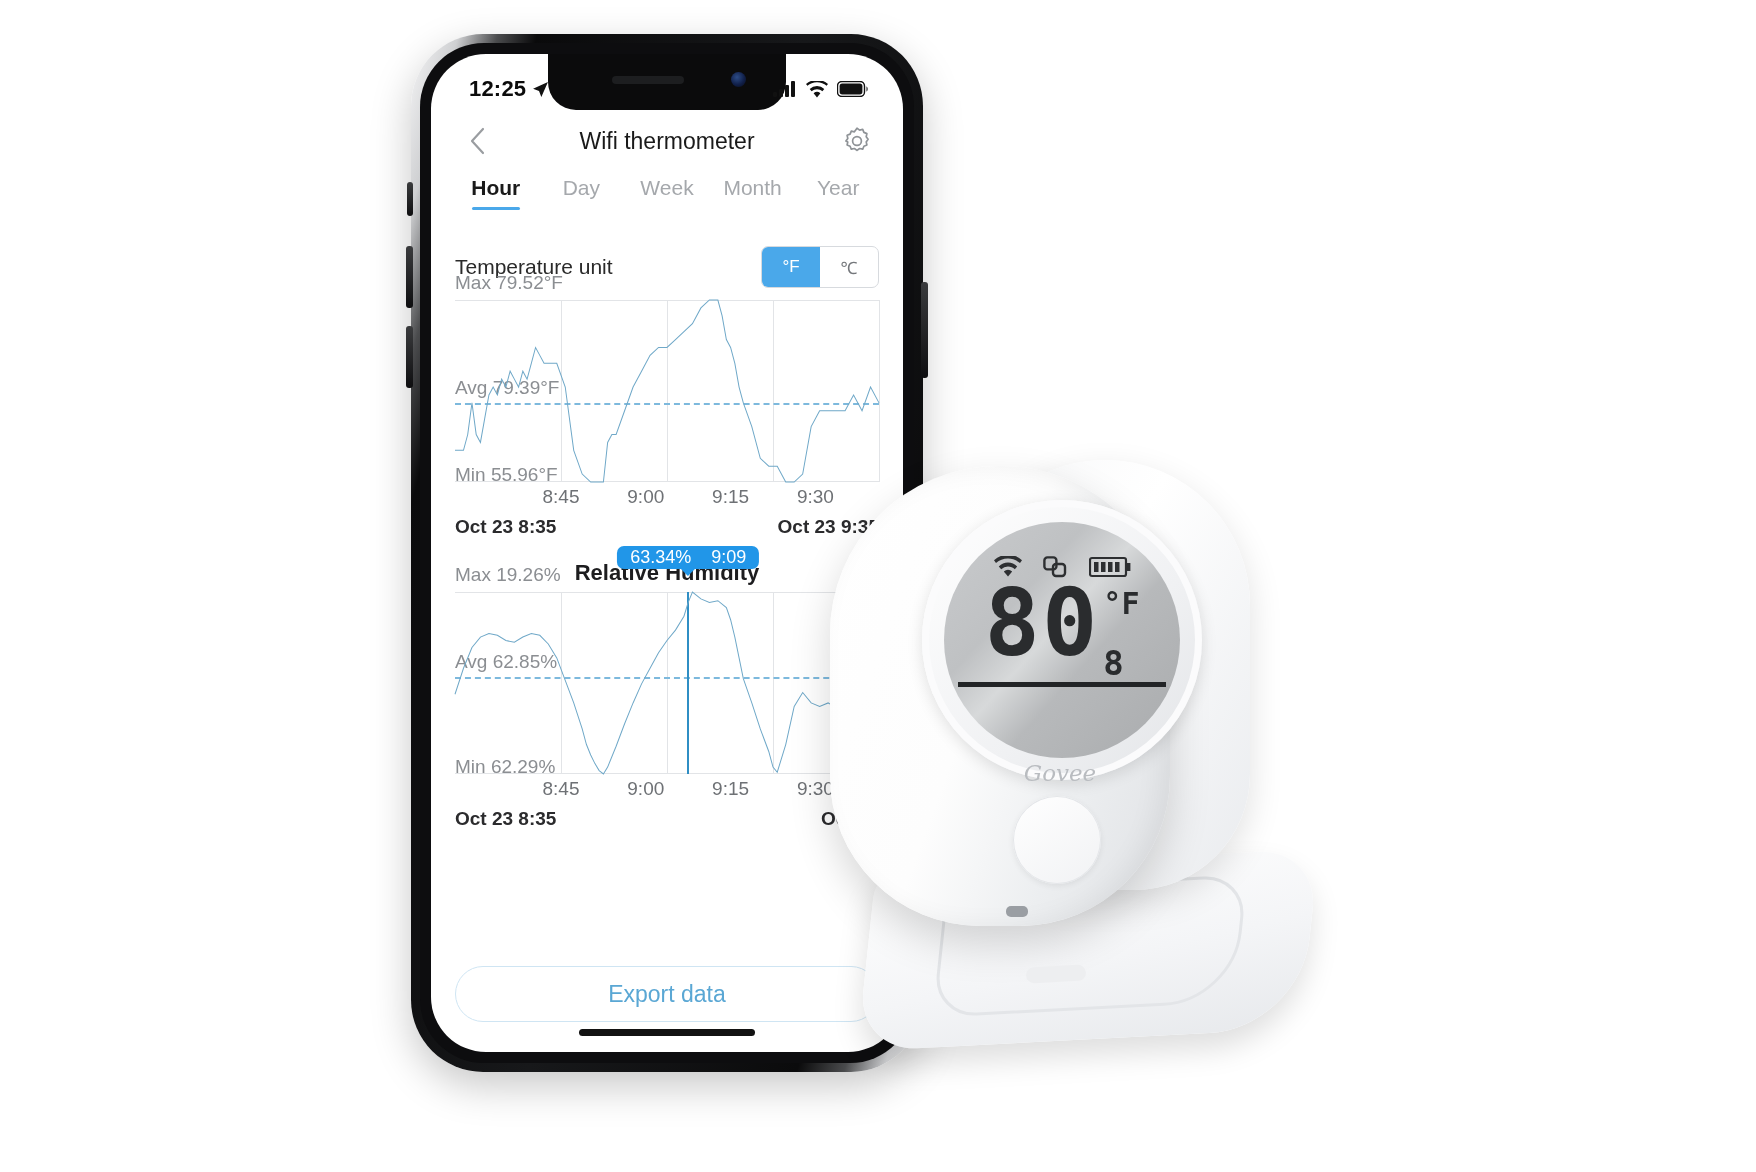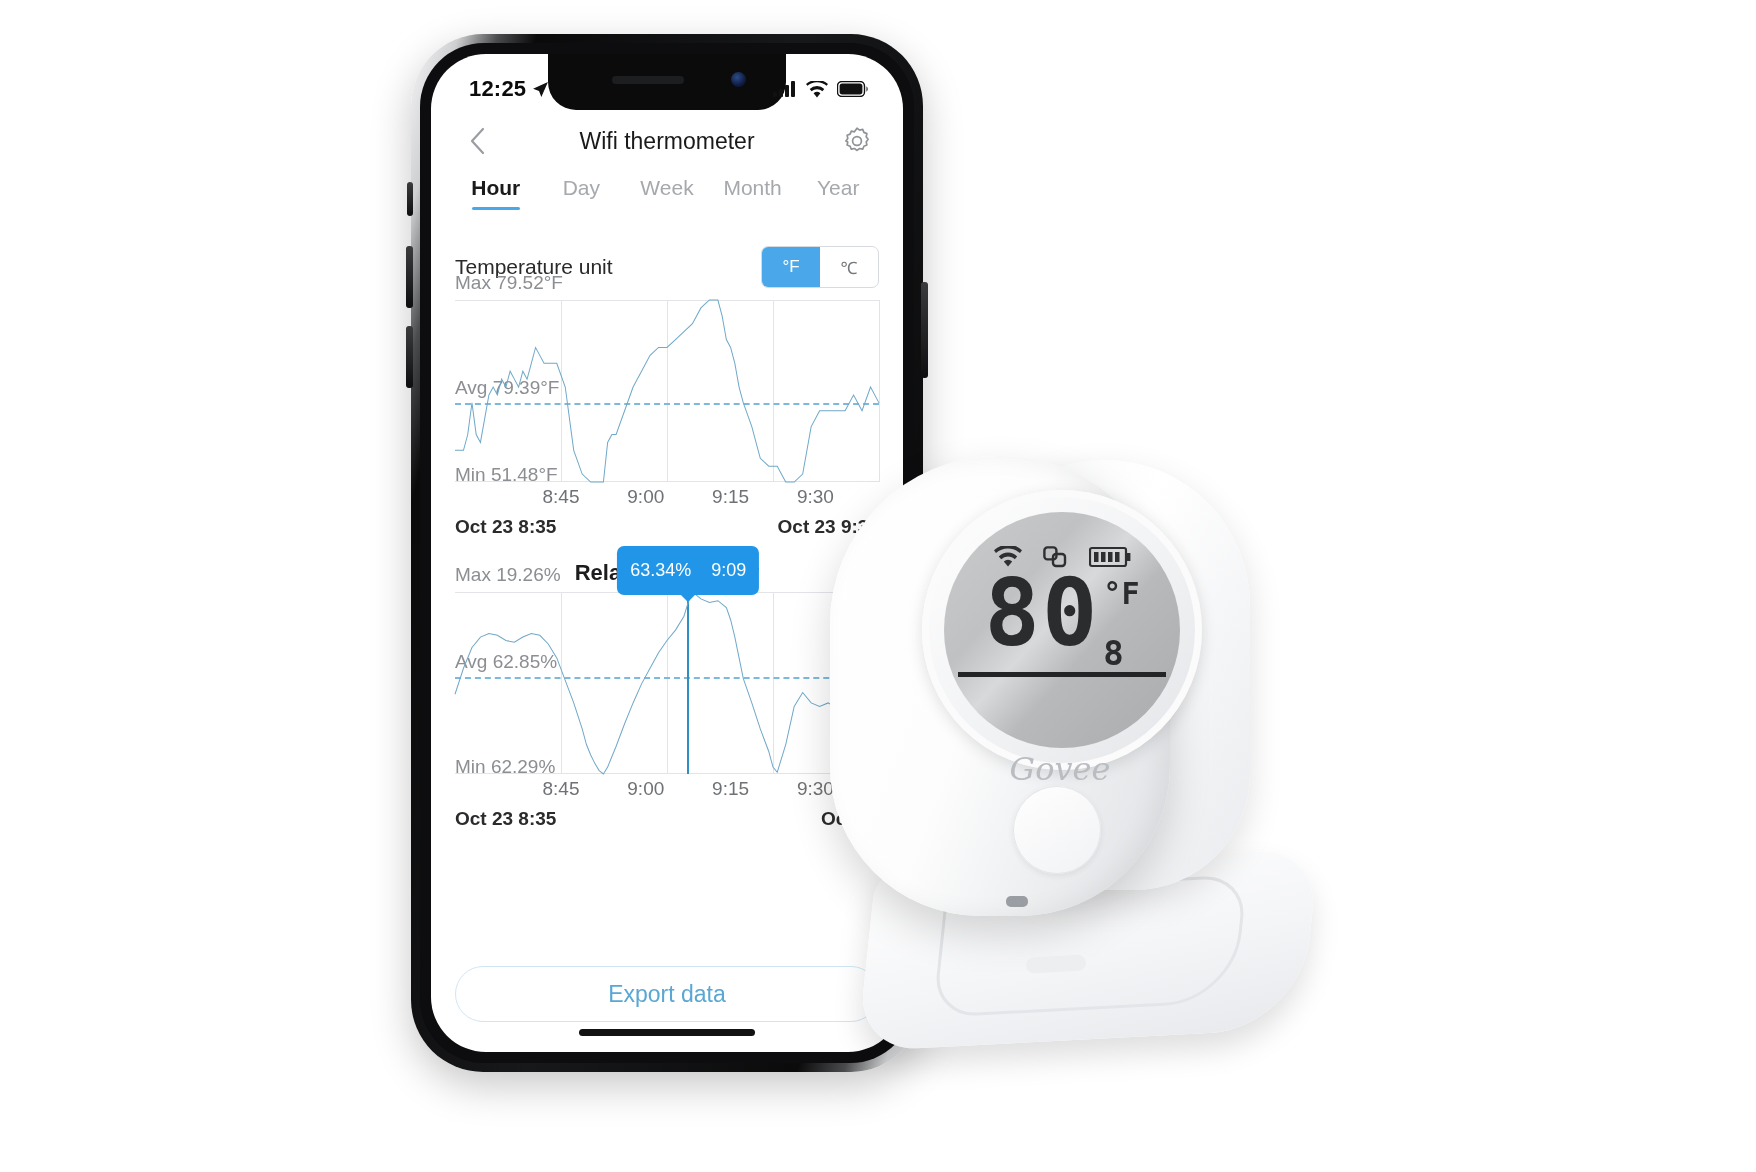--- a/index.html
+++ b/index.html
@@ -95,41 +95,41 @@
   .stat-label { position: absolute; font-size: 19px; color: #8b8e92; left: 0; white-space: nowrap; }
   svg.series { position: absolute; inset: 0; width: 100%; height: 100%; overflow: visible; }
 
   .xticks { position: relative; margin: 4px 24px 0; height: 28px; }
   .xtick { position: absolute; font-size: 19px; color: #6e7175; transform: translateX(-50%); }
   .range-row { display: flex; justify-content: space-between; margin: 2px 24px 0;
                font-size: 19px; color: #2b2b2d; font-weight: 600; }
 
   
   #hum-tooltip { position: absolute; z-index: 4; background: #2196e8; color: #fff;
-                 font-size: 18px; padding: 14px 13px; border-radius: 7px; white-space: nowrap;
+                 font-size: 18px; padding: 1px 13px; border-radius: 7px; white-space: nowrap;
                  transform: translateX(-50%); }
   #hum-tooltip::after { content:""; position: absolute; left: 50%; transform: translateX(-50%);
                         bottom: -7px; border-left: 7px solid transparent; border-right: 7px solid transparent;
                         border-top: 7px solid #2196e8; }
   .crosshair { position: absolute; width: 2px; background: #2f8ec4; }
 
   
   #last-reading { position: absolute; top: 880px; left: 0; right: 0; text-align: center;
                   font-size: 19px; color: #56595d; }
   #export-btn { position: absolute; top: 912px; left: 24px; right: 24px; height: 56px;
                 border: 1px solid #cfe5f3; border-radius: 28px; background: #fff;
                 display: flex; align-items: center; justify-content: center;
                 font-size: 23px; color: #5aa7d4; }
   #home-indicator { position: absolute; bottom: 16px; left: 50%; transform: translateX(-50%);
                     width: 176px; height: 7px; border-radius: 4px; background: #121212; }
 
   
   #device { position: absolute; left: 770px; top: 430px; width: 560px; height: 620px; }
   #dev-body {
-    position: absolute; left: 60px; top: 26px; width: 340px; height: 460px;
+    position: absolute; left: 60px; top: 36px; width: 340px; height: 460px;
     background: linear-gradient(110deg,#ffffff 0%,#fdfdfd 45%,#eceef0 72%,#dfe1e4 100%);
     border-radius: 168px 168px 150px 150px;
     box-shadow: 0 18px 42px rgba(0,0,0,.16), inset -10px 0 26px rgba(0,0,0,.05);
   }
   #dev-shell {
     position: absolute; left: 190px; top: 30px; width: 290px; height: 430px;
     background: linear-gradient(120deg,#f6f7f8 0%,#ffffff 40%,#e9ebee 100%);
     border-radius: 150px 150px 120px 120px;
     box-shadow: 0 12px 34px rgba(0,0,0,.12);
   }
@@ -151,21 +151,21 @@
               align-items: flex-start; justify-content: center; }
   .seg-big { font-family: "DejaVu Sans Mono", monospace; font-size: 92px; font-weight: 700;
              color: #2a2c2e; letter-spacing: 2px; line-height: .95; }
   .seg-unit-col { display: flex; flex-direction: column; align-items: flex-start; margin-left: 4px; padding-top: 6px; }
   .seg-unit { font-family: "DejaVu Sans Mono", monospace; font-size: 30px; font-weight: 700; color: #2a2c2e; }
   .seg-dec  { font-family: "DejaVu Sans Mono", monospace; font-size: 34px; font-weight: 700; color: #2a2c2e; margin-top: 22px;}
   #lcd-divider { position: absolute; left: 14px; right: 14px; top: 160px; height: 5px; background: #222426; }
   #lcd-hum { position: absolute; top: 168px; left: 0; right: 0; display: flex;
              align-items: flex-start; justify-content: center; }
   #dev-logo { position: absolute; left: 130px; top: 294px; width: 200px; text-align: center;
-              font-family: "DejaVu Serif", serif; font-style: italic; font-size: 32px; color: #b9bcc0; }
+              font-family: "DejaVu Serif", serif; font-style: italic; font-size: 23px; color: #b9bcc0; }
   #dev-button { position: absolute; left: 183px; top: 330px; width: 88px; height: 88px; border-radius: 50%;
                 background: linear-gradient(145deg,#ffffff,#f1f2f4);
                 box-shadow: inset 0 0 0 1px #e4e6e9, 0 2px 6px rgba(0,0,0,.07); }
   #dev-led { position: absolute; left: 176px; top: 440px; width: 22px; height: 11px; border-radius: 5px; background: #9a9ea3; }
   #dev-stand {
     position: absolute; left: 98px; top: 430px; width: 440px; height: 180px;
     background: linear-gradient(170deg,#ffffff 0%,#f4f5f7 55%,#e7e9ec 100%);
     border-radius: 26px 60px 90px 60px;
     transform: skewX(-9deg) rotate(-3deg);
     box-shadow: 0 16px 30px rgba(0,0,0,.13);
@@ -261,21 +261,21 @@
         <div class="plot-wrap" id="temp-plot">
           <div class="gridline gl-h" style="top:0"></div>
           <div class="gridline gl-h" style="bottom:0"></div>
           <div class="gridline gl-v" style="left:25%"></div>
           <div class="gridline gl-v" style="left:50%"></div>
           <div class="gridline gl-v" style="left:75%"></div>
           <div class="gridline gl-v" style="left:100%"></div>
           <div class="avgline" id="temp-avgline" style="top: 56.5217%;"></div>
           <div class="stat-label" style="top:-28px">Max 79.52°F</div>
           <div class="stat-label" id="temp-avg-label" style="top: calc(56.5217% - 26px);">Avg 79.39°F</div>
-          <div class="stat-label" style="bottom:-4px">Min 51.48°F</div>
+          <div class="stat-label" style="bottom:-4px">Min 55.96°F</div>
           <svg class="series" id="temp-svg" viewBox="0 0 100 100" preserveAspectRatio="none">
             <polyline id="temp-path" fill="none" stroke="#6fa8c8" stroke-width="1" vector-effect="non-scaling-stroke" points="0.00,82.61 2.00,82.61 3.00,73.91 4.00,56.52 5.00,73.91 6.00,78.26 7.00,65.22 8.00,52.17 9.00,47.83 10.00,52.17 11.00,43.48 12.00,47.83 13.00,39.13 14.00,43.48 15.00,47.83 16.00,39.13 17.00,43.48 18.00,34.78 19.00,26.09 20.00,30.43 21.00,34.78 22.00,34.78 24.00,34.78 26.00,47.83 28.00,82.61 30.00,95.65 32.00,100.00 33.00,100.00 34.00,100.00 35.00,100.00 36.00,78.26 37.00,73.91 38.00,73.91 40.00,60.87 42.00,47.83 44.00,39.13 46.00,30.43 48.00,26.09 50.00,26.09 52.00,21.74 54.00,17.39 56.00,13.04 58.00,4.35 60.00,0.00 62.00,0.00 63.00,8.70 64.00,21.74 65.00,26.09 66.00,34.78 67.00,47.83 68.00,56.52 70.00,69.57 72.00,86.96 74.00,91.30 76.00,91.30 78.00,100.00 80.00,100.00 82.00,95.65 84.00,69.57 86.00,60.87 88.00,60.87 90.00,60.87 92.00,60.87 94.00,52.17 96.00,60.87 98.00,47.83 100.00,56.52"></polyline>
           </svg>
         </div>
         <div class="xticks" id="temp-xticks">
             <div class="xtick" style="left: 25%;">8:45</div>
             <div class="xtick" style="left: 45%;">9:00</div>
             <div class="xtick" style="left: 65%;">9:15</div>
             <div class="xtick" style="left: 85%;">9:30</div>
           </div>

